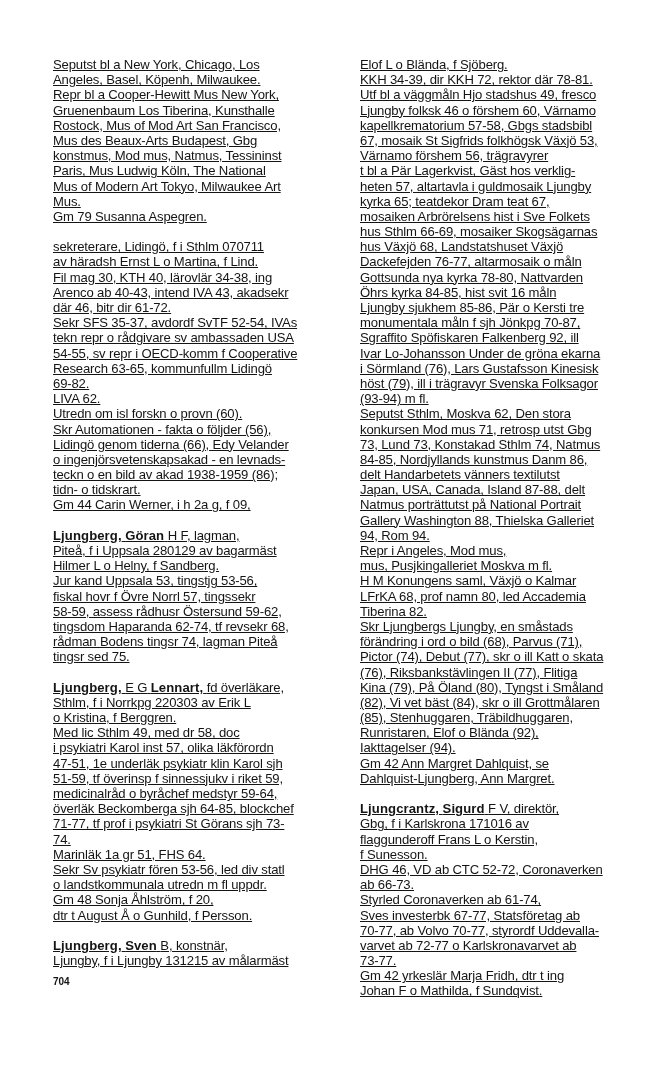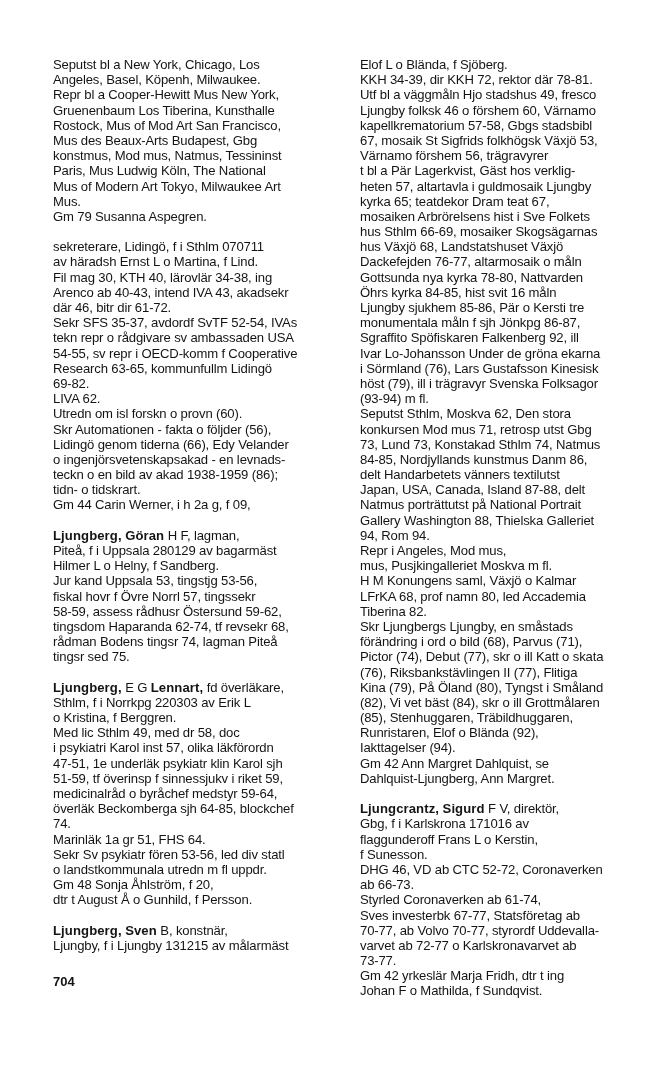--- a/index.html
+++ b/index.html
@@ -21,41 +21,42 @@
       top: 0;
       width: 672px;
       height: 1078px;
     }
     .column {
       position: absolute;
       top: 57px;
       font-size: 13.1px;
       line-height: 15.2px;
       letter-spacing: -0.15px;
+      text-decoration: underline;
     }
     .col-left { left: 53px; width: 300px; }
     .col-right { left: 360px; width: 300px; }
     .line {
       display: block;
       white-space: nowrap;
       height: 15.2px;
     }
     .gap {
       display: block;
       height: 15.2px;
     }
     .b {
       font-weight: bold;
       letter-spacing: 0.1px;
     }
     .page-number {
       position: absolute;
       left: 53px;
       top: 974px;
-      font-size: 13px;
+      font-size: 10px;
       font-weight: bold;
       line-height: 15px;
     }
   </style>
 </head>
 <body>
 
 <div class="page">
 
   <div class="column col-left">
@@ -112,20 +113,21 @@
     <div>
       <span class="line"><span class="b">Ljungberg,</span> <span>E G</span> <span class="b">Lennart,</span> <span>fd överläkare,</span></span>
       <span class="line">Sthlm, f i Norrkpg 220303 av Erik L</span>
       <span class="line">o Kristina, f Berggren.</span>
       <span class="line">Med lic Sthlm 49, med dr 58, doc</span>
       <span class="line">i psykiatri Karol inst 57, olika läkförordn</span>
       <span class="line">47-51, 1e underläk psykiatr klin Karol sjh</span>
       <span class="line">51-59, tf överinsp f sinnessjukv i riket 59,</span>
       <span class="line">medicinalråd o byråchef medstyr 59-64,</span>
       <span class="line">överläk Beckomberga sjh 64-85, blockchef</span>
+      <span class="line">71-77, tf prof i psykiatri St Görans sjh 73-</span>
       <span class="line">74.</span>
       <span class="line">Marinläk 1a gr 51, FHS 64.</span>
       <span class="line">Sekr Sv psykiatr fören 53-56, led div statl</span>
       <span class="line">o landstkommunala utredn m fl uppdr.</span>
       <span class="line">Gm 48 Sonja Åhlström, f 20,</span>
       <span class="line">dtr t August Å o Gunhild, f Persson.</span>
     </div>
     <span class="gap"></span>
 
     <div>
@@ -146,21 +148,21 @@
       <span class="line">t bl a Pär Lagerkvist, Gäst hos verklig-</span>
       <span class="line">heten 57, altartavla i guldmosaik Ljungby</span>
       <span class="line">kyrka 65; teatdekor Dram teat 67,</span>
       <span class="line">mosaiken Arbrörelsens hist i Sve Folkets</span>
       <span class="line">hus Sthlm 66-69, mosaiker Skogsägarnas</span>
       <span class="line">hus Växjö 68, Landstatshuset Växjö</span>
       <span class="line">Dackefejden 76-77, altarmosaik o måln</span>
       <span class="line">Gottsunda nya kyrka 78-80, Nattvarden</span>
       <span class="line">Öhrs kyrka 84-85, hist svit 16 måln</span>
       <span class="line">Ljungby sjukhem 85-86, Pär o Kersti tre</span>
-      <span class="line">monumentala måln f sjh Jönkpg 86-87,</span>
+      <span class="line">monumentala måln f sjh Jönkpg 70-87,</span>
       <span class="line">Sgraffito Spöfiskaren Falkenberg 92, ill</span>
       <span class="line">Ivar Lo-Johansson Under de gröna ekarna</span>
       <span class="line">i Sörmland (76), Lars Gustafsson Kinesisk</span>
       <span class="line">höst (79), ill i trägravyr Svenska Folksagor</span>
       <span class="line">(93-94) m fl.</span>
       <span class="line">Seputst Sthlm, Moskva 62, Den stora</span>
       <span class="line">konkursen Mod mus 71, retrosp utst Gbg</span>
       <span class="line">73, Lund 73, Konstakad Sthlm 74, Natmus</span>
       <span class="line">84-85, Nordjyllands kunstmus Danm 86,</span>
       <span class="line">delt Handarbetets vänners textilutst</span>

